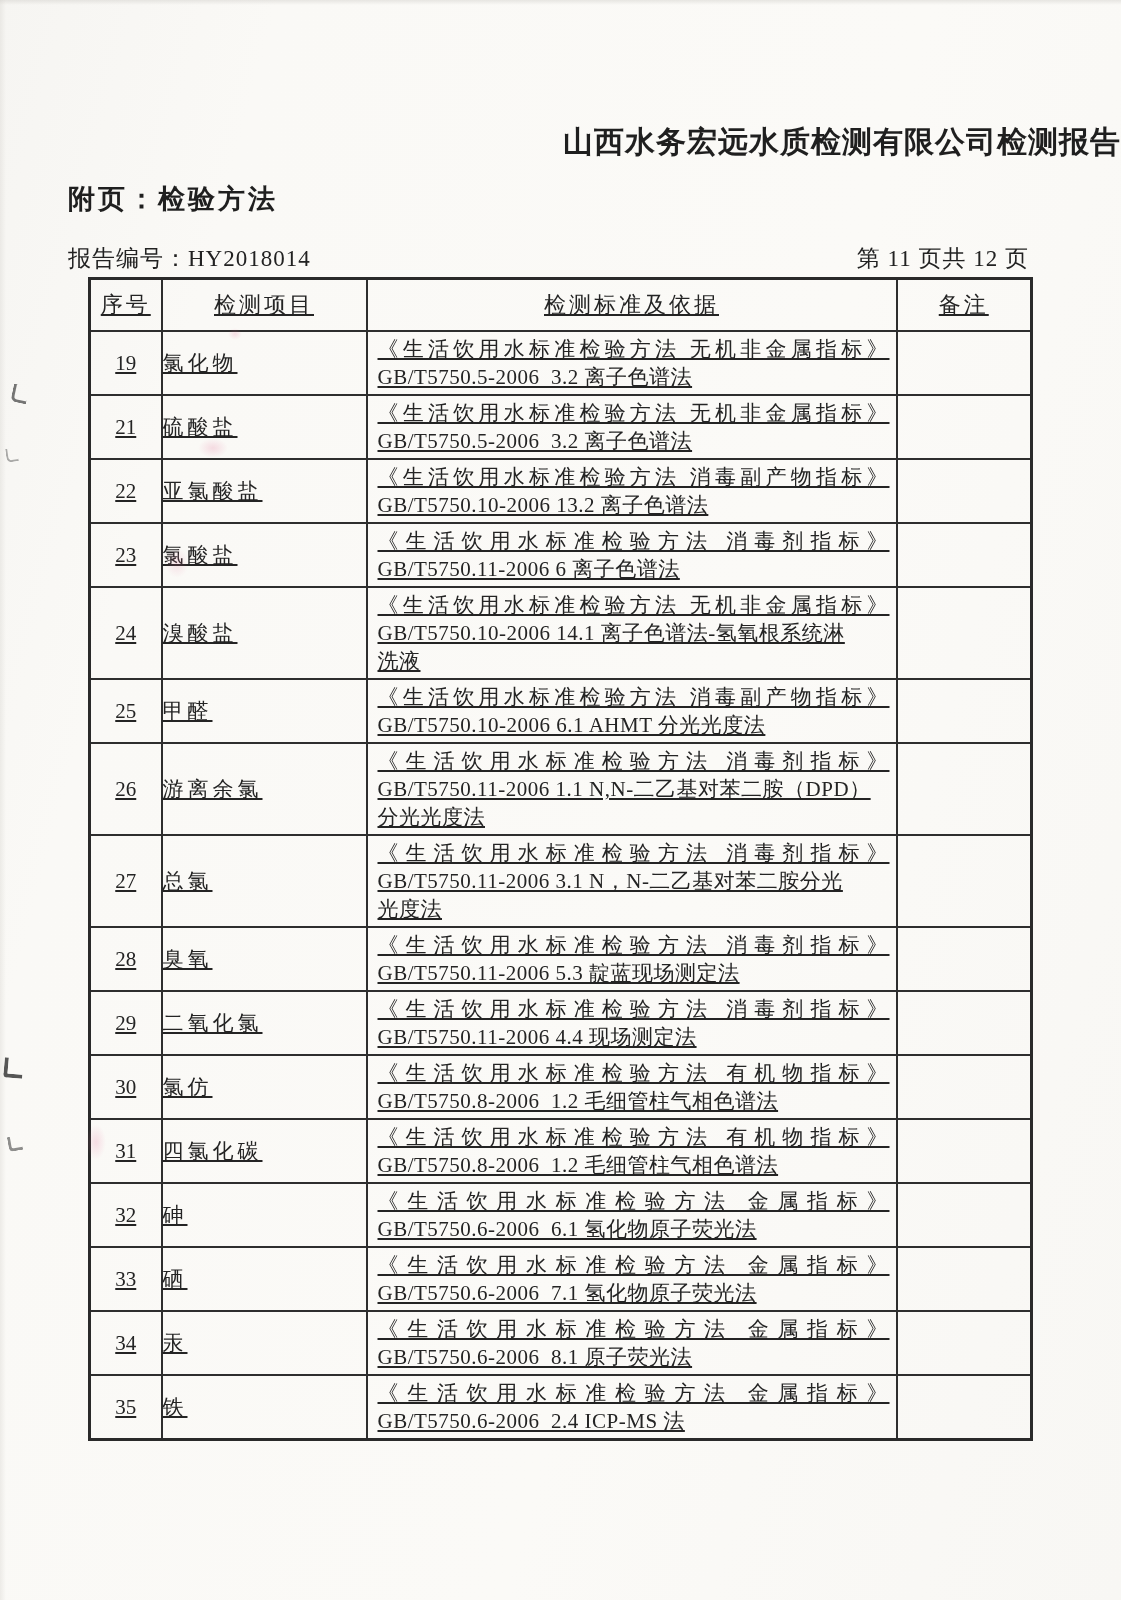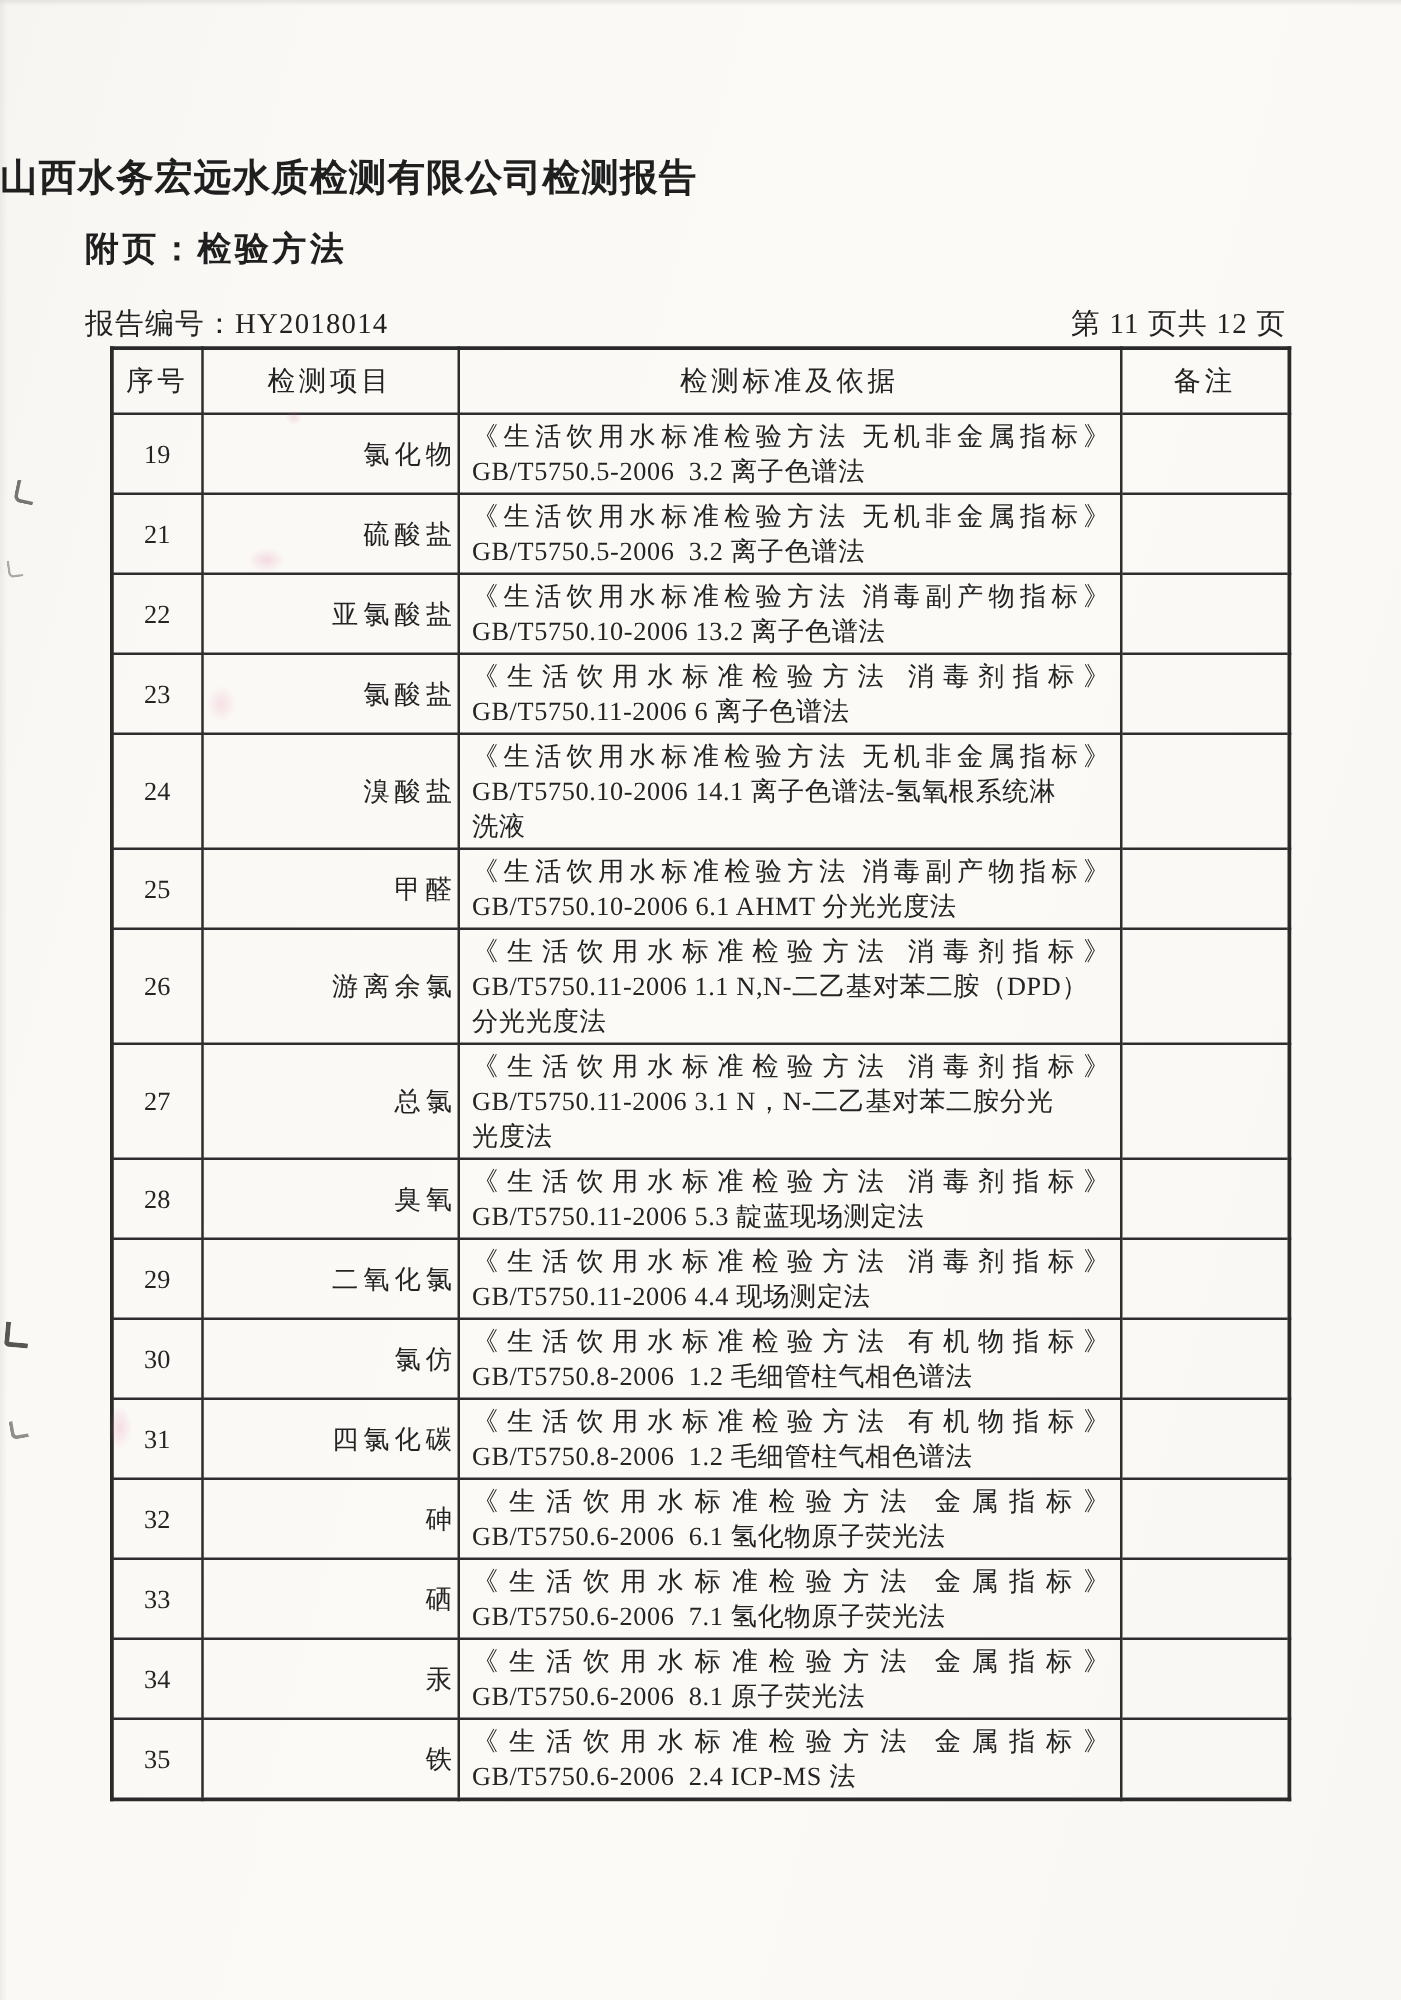--- a/index.html
+++ b/index.html
@@ -15,55 +15,55 @@
     overflow:hidden;
     color:#262626;
   }
   .top-shade{position:absolute;top:0;left:0;right:0;height:5px;
     background:linear-gradient(#cfcdc8,rgba(255,255,255,0));opacity:.45;}
   .left-shade{position:absolute;top:0;left:0;bottom:0;width:6px;
     background:linear-gradient(to right,#d8d6d1,rgba(255,255,255,0));opacity:.4;}
 
   .doc-title{
     position:absolute;top:122px;left:0;width:100%;
-    text-align:left;
+    text-align:right;
     font-family:"Liberation Sans","DejaVu Sans",sans-serif;
     font-weight:700;font-size:30px;letter-spacing:1px;color:#1f1f1f;
   }
   .doc-sub{
     position:absolute;top:181px;left:68px;
     font-family:"Liberation Sans","DejaVu Sans",sans-serif;
     font-weight:700;font-size:27px;letter-spacing:3px;color:#1f1f1f;
   }
   .report-row{
     position:absolute;top:243px;left:68px;width:961px;
     display:flex;justify-content:space-between;align-items:center;
     font-size:23px;color:#222;
   }
   .report-no{letter-spacing:1px;}
   .page-indicator{letter-spacing:1px;}
 
   .table-wrap{position:absolute;top:277px;left:88px;width:942px;}
   table.methods{
     border-collapse:collapse;table-layout:fixed;width:942px;
-    font-size:21px;color:#242424;
+    font-size:21px;color:#242424;text-decoration:underline;
   }
   table.methods th,table.methods td{
     border:2px solid #2e2e2e;
     padding:3px 0;
     vertical-align:middle;
     line-height:28px;
   }
   table.methods{border:3px solid #2a2a2a;}
   th{
     font-weight:400;font-size:22px;text-align:center;
     height:44px;letter-spacing:3px;padding-left:3px;
   }
   td.c-no{text-align:center;font-size:21px;margin-top:36px;}
-  td.c-item{text-align:right;letter-spacing:4px;padding-left:4px;}
+  td.c-item{text-align:left;letter-spacing:4px;padding-left:4px;}
   td.c-std{padding:3px 12px 3px 11px;}
   .std-line{white-space:pre-wrap;letter-spacing:0.5px;padding-left:10px;}
   .std-title{
     letter-spacing:2px;
     text-align:justify;text-align-last:justify;
     padding-right:6px;
   }
   td.c-remark{}
 
   .artifact{position:absolute;}

